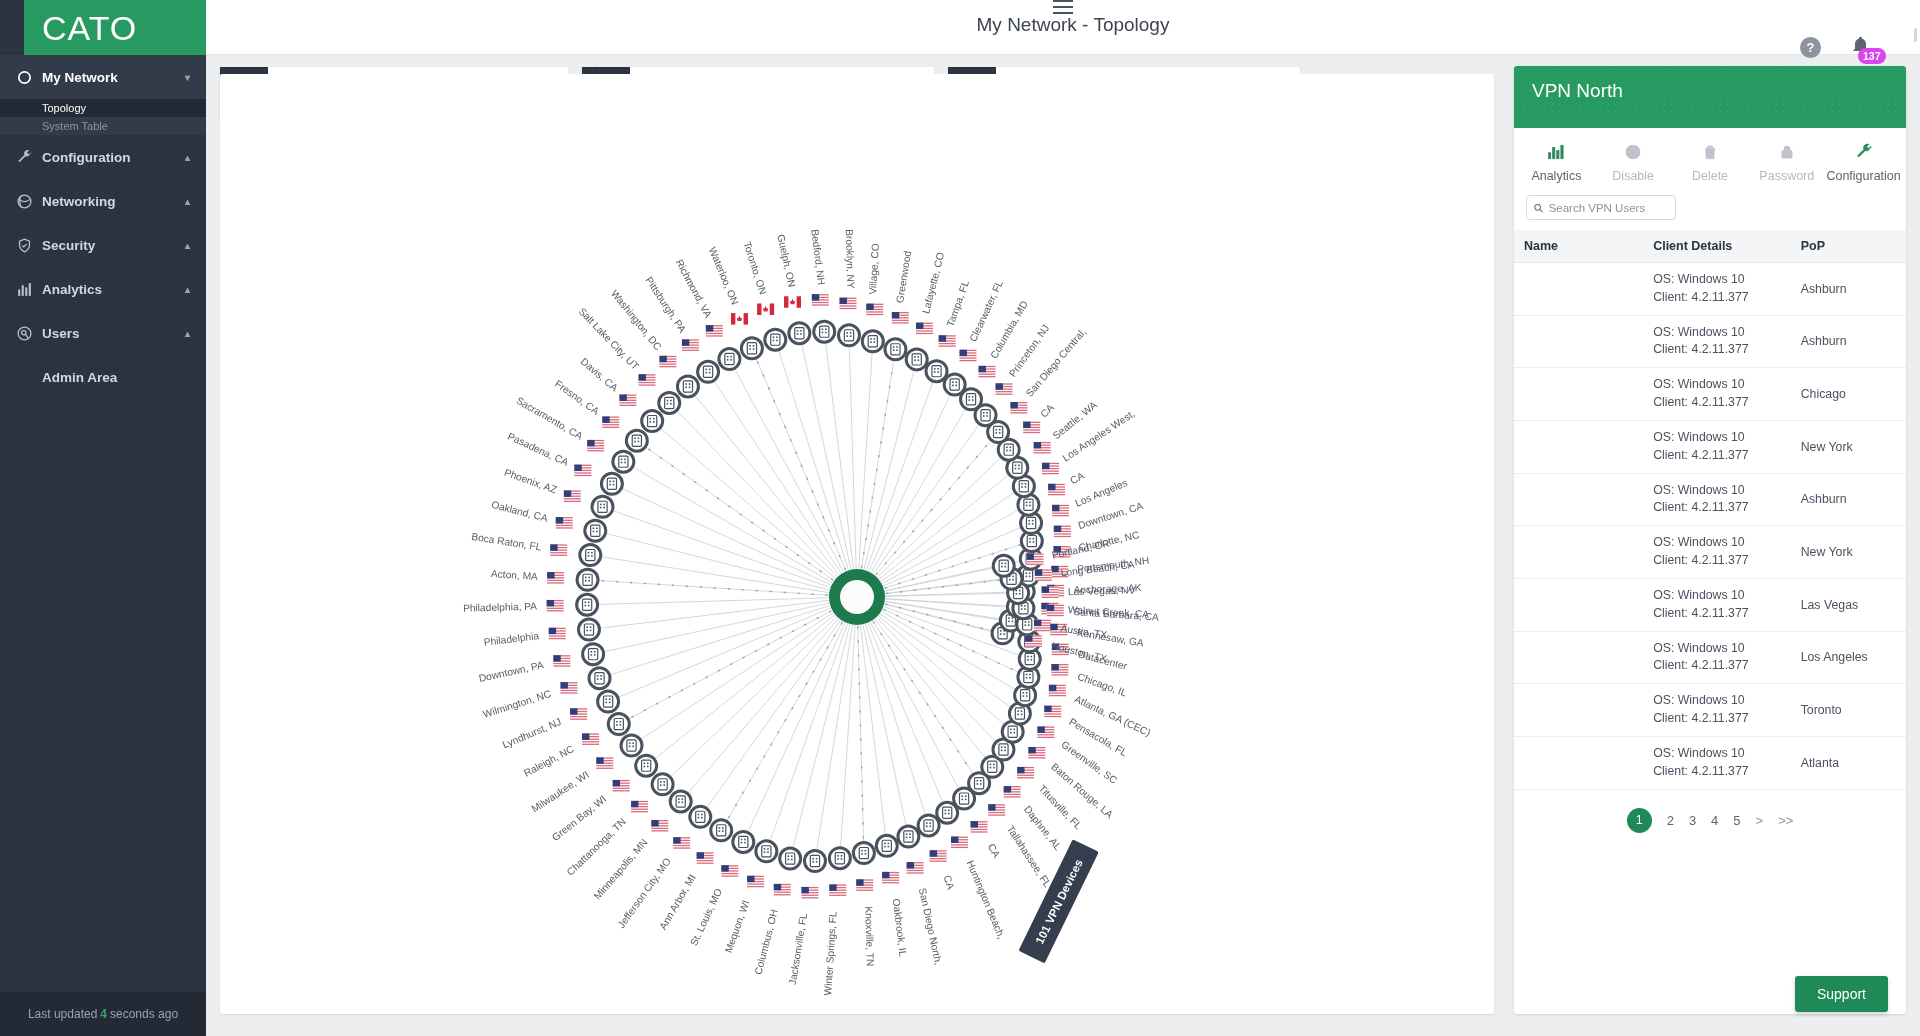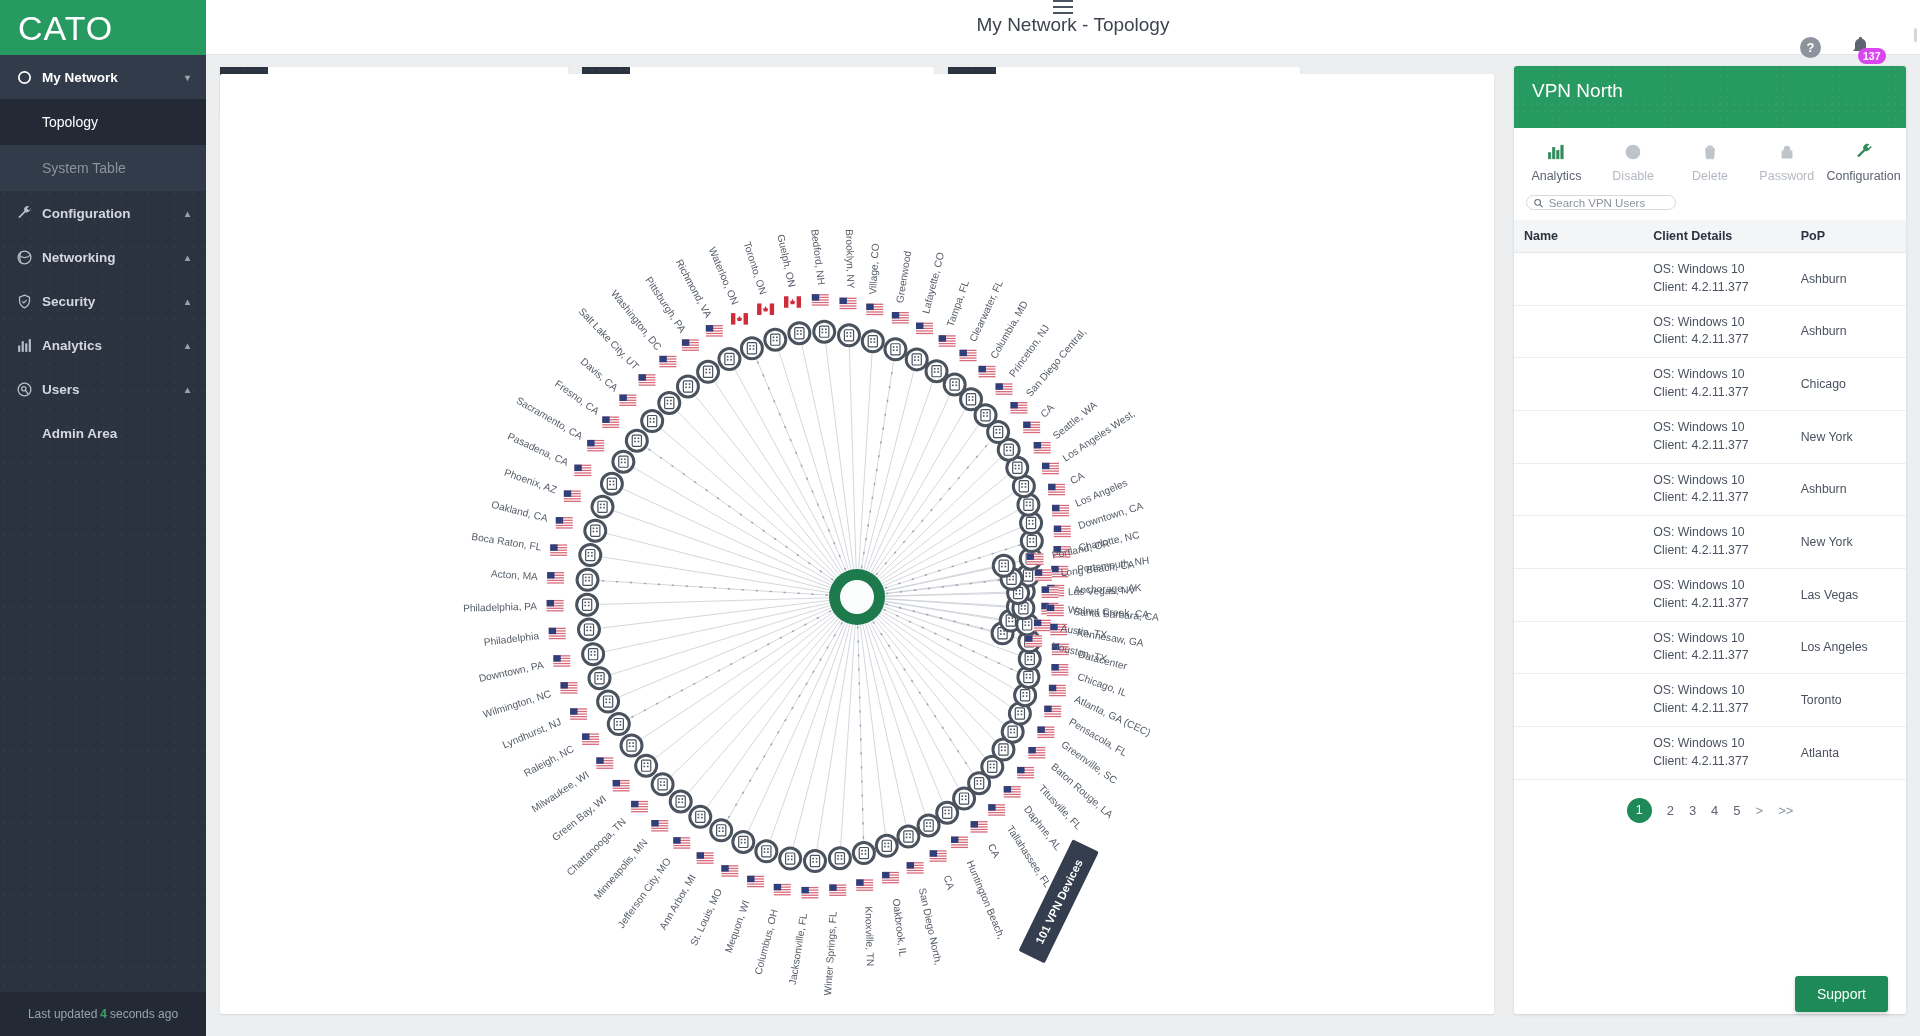--- a/index.html
+++ b/index.html
@@ -15,39 +15,39 @@
   .sidebar {
     width: 206px; height: 1036px;
     background: #2b3340;
     flex: 0 0 206px;
     position: relative;
     background-image: radial-gradient(rgba(255,255,255,.045) 1px, transparent 1px);
     background-size: 9px 9px;
   }
   .logo {
     height: 55px; background: #269a61;
-    display: flex; align-items: center; padding-left: 18px;
+    display: flex; align-items: center; padding-left: 18px; margin-left: 24px;
   }
   .logo-text {
     color: #fff; font-size: 34px; letter-spacing: 1px;
     font-weight: 400; line-height: 1;
   }
   .nav-item {
     height: 44px; display: flex; align-items: center;
     padding: 0 16px; color: #d4d8de; font-size: 13.5px; font-weight: bold;
     cursor: pointer; position: relative;
   }
   .nav-item.active-group { background: #323b49; color: #fff; }
   .nav-icon { width: 26px; display: flex; align-items: center; color: #b9c0ca; }
   .nav-icon svg { width: 17px; height: 17px; }
   .nav-label { flex: 1; }
   .chev { font-size: 10px; color: #9aa3ae; }
   .sub-item {
-    height: 46px; display: flex; align-items: center;
-    padding-left: 42px; font-size: 14px; color: #b3bac4; cursor: pointer;
+    height: 18px; display: flex; align-items: center;
+    padding-left: 42px; font-size: 11px; color: #b3bac4; cursor: pointer;
   }
   .sub-item.selected { background: #232a35; color: #ffffff; }
   .sub-item.dim { background: #323b49; color: #8b939e; }
   .nav-item.plain { font-weight: bold; color: #d4d8de; }
   .last-updated {
     position: absolute; bottom: 0; left: 0; right: 0; height: 44px;
     background: #232a35; color: #9aa3ae; font-size: 12px;
     display: flex; align-items: center; justify-content: center;
   }
   .last-updated .num { color: #38a169; font-weight: bold; padding: 0 3px; }
@@ -125,21 +125,21 @@
   .tool .tico { height: 22px; display: flex; align-items: center; justify-content: center; }
   .tool .tico svg { width: 18px; height: 18px; }
   .tool .tlabel { font-size: 12.5px; margin-top: 6px; }
   .tool.enabled .tlabel { color: #5c646f; }
   .tool.disabled .tlabel { color: #b4bac2; }
   .tool.enabled svg { fill: #2f8a5b; stroke: #2f8a5b; }
   .tool.disabled svg { fill: #bfc4cb; stroke: #bfc4cb; }
 
   .search-row { padding: 8px 12px 10px 12px; }
   .search-box {
-    width: 150px; height: 15px; border: 1px solid #d6dadf; border-radius: 9px;
+    width: 150px; height: 25px; border: 1px solid #d6dadf; border-radius: 4px;
     display: flex; align-items: center; padding: 0 6px; gap: 5px;
   }
   .search-box svg { width: 12px; height: 12px; stroke: #6b737d; fill: none; }
   .search-box input {
     border: 0; outline: 0; font-size: 11.5px; color: #4a5260; width: 100%;
     font-family: "Liberation Sans", sans-serif;
   }
   .search-box input::placeholder { color: #8b939e; }
 
   table.vpn { width: 100%; border-collapse: collapse; table-layout: fixed; }

